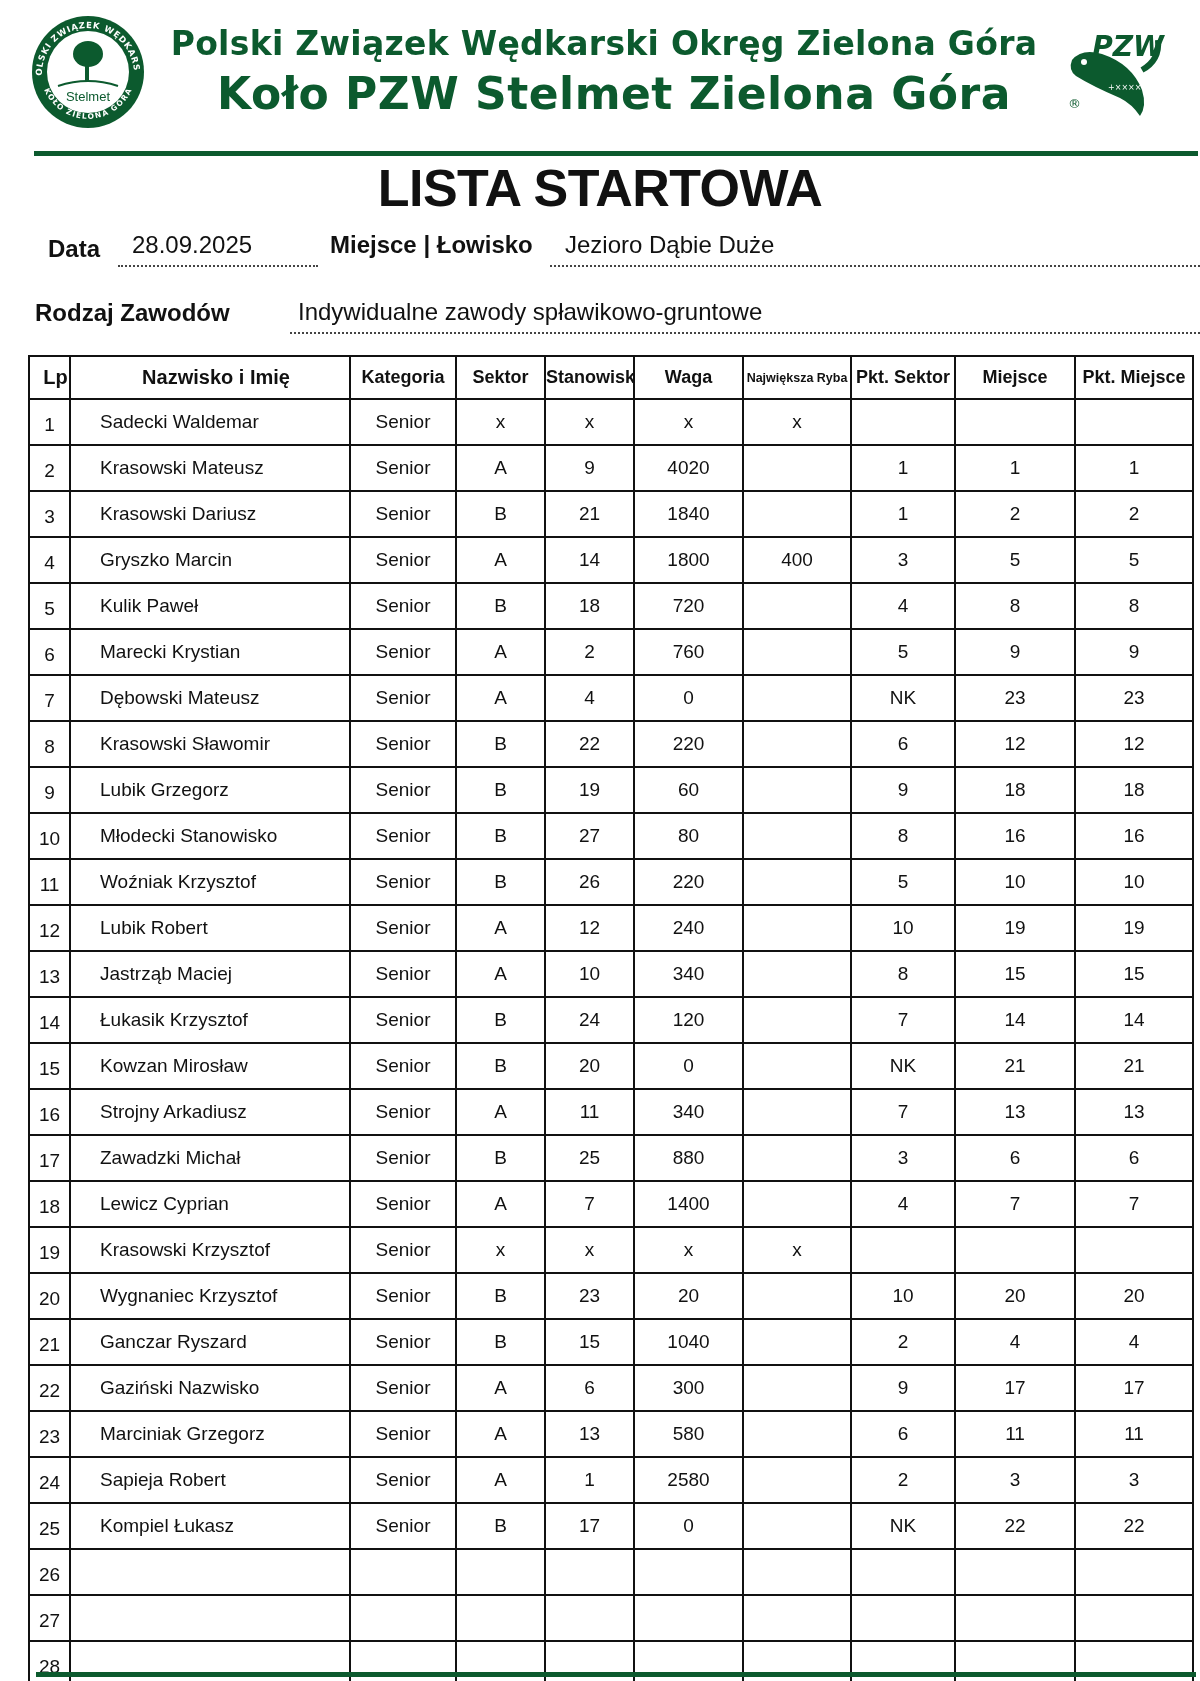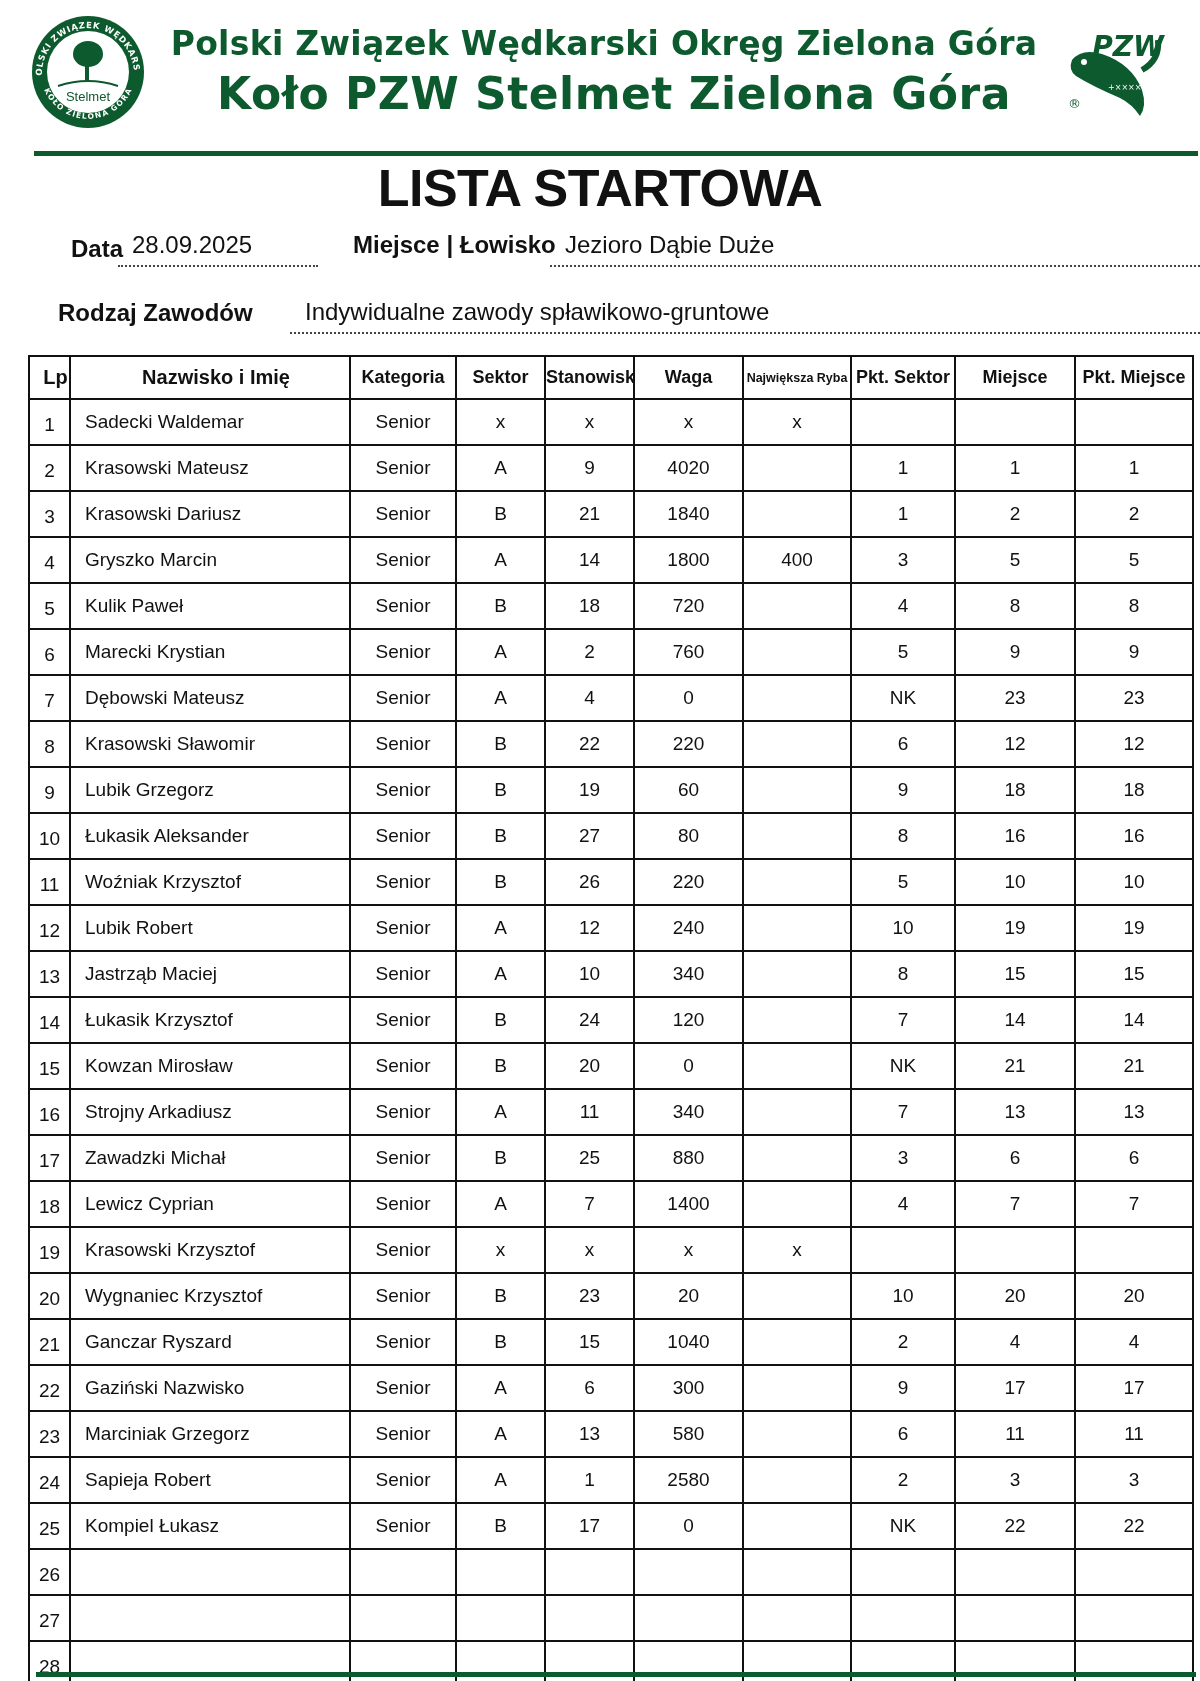--- a/index.html
+++ b/index.html
@@ -5,30 +5,30 @@
   html, body { margin: 0; padding: 0; background: #ffffff; }
   body { width: 1200px; height: 1681px; position: relative; overflow: hidden; font-family: "Liberation Sans", sans-serif; color: #111; }
   .header { position: absolute; left: 0; top: 0; width: 1200px; height: 150px; }
   .logo-left { position: absolute; left: 30px; top: 14px; width: 116px; height: 116px; }
   .logo-right { position: absolute; left: 1062px; top: 20px; width: 110px; height: 100px; }
   .org-line1 { position: absolute; left: 0; width: 1200px; top: 24px; text-align: center; font-family: "DejaVu Sans", sans-serif; font-weight: bold; color: #0c5a2e; font-size: 33px; letter-spacing: 0.3px; padding-left: 4px; }
   .org-line2 { position: absolute; left: 0; width: 1200px; top: 68px; text-align: center; font-family: "DejaVu Sans", sans-serif; font-weight: bold; color: #0c5a2e; font-size: 44px; letter-spacing: 0.5px; padding-left: 14px; }
   .rule-top { position: absolute; left: 34px; top: 151px; width: 1164px; height: 5px; background: #0c5a2e; }
   .rule-bottom { position: absolute; left: 36px; top: 1672px; width: 1160px; height: 5px; background: #0c5a2e; }
   .title { position: absolute; left: 0; width: 1200px; top: 158px; text-align: center; font-weight: bold; font-size: 52px; letter-spacing: -0.5px; }
-  .lbl { position: absolute; font-weight: bold; font-size: 24px; margin-left: 23px; }
+  .lbl { position: absolute; font-weight: bold; font-size: 24px; }
   .val { position: absolute; font-size: 24px; }
   .dots { position: absolute; border-bottom: 2px dotted #444; height: 0; }
   table.grid { position: absolute; left: 28px; top: 355px; width: 1164px; border-collapse: collapse; table-layout: fixed; }
   table.grid td, table.grid th { border: 2.5px solid #111; padding: 0; text-align: center; font-size: 19px; font-weight: normal; overflow: hidden; white-space: nowrap; }
   table.grid th { height: 41px; font-weight: bold; font-size: 18px; }
   table.grid th.big { font-size: 20px; padding-left: 12px; }
   table.grid th.two { font-size: 12.5px; line-height: 14px; white-space: normal; margin-left: 32px; }
   table.grid td { height: 38px; }
-  table.grid td.name { text-align: left; padding-left: 14px; }
+  table.grid td.name { text-align: left; padding-left: 29px; }
   table.grid td.lp { padding-top: 6px; }
 </style>
 </head>
 <body>
 
 <div class="header">
   <svg class="logo-left" viewBox="0 0 116 116">
     <circle cx="58" cy="58" r="56" fill="#0c5a2e"></circle>
     <circle cx="58" cy="58" r="41" fill="#ffffff"></circle>
     <defs>
@@ -66,21 +66,21 @@
 
 <div class="lbl" style="left:48px; top:235px;">Data</div>
 <div class="val" style="left:132px; top:231px;">28.09.2025</div>
 <div class="dots" style="left:118px; top:265px; width:200px;"></div>
 
 <div class="lbl" style="left:330px; top:231px;">Miejsce | Łowisko</div>
 <div class="val" style="left:565px; top:231px;">Jezioro Dąbie Duże</div>
 <div class="dots" style="left:550px; top:265px; width:650px;"></div>
 
 <div class="lbl" style="left:35px; top:299px;">Rodzaj Zawodów</div>
-<div class="val" style="left:305px; top:298px;">Indywidualne zawody spławikowo-gruntowe</div>
+<div class="val" style="left:298px; top:298px;">Indywidualne zawody spławikowo-gruntowe</div>
 <div class="dots" style="left:290px; top:332px; width:910px;"></div>
 
 <table class="grid">
   <colgroup>
     <col style="width:41px">
       <col style="width:280px">
       <col style="width:106px">
       <col style="width:89px">
       <col style="width:89px">
     <col style="width:109px">
@@ -207,21 +207,21 @@
         <td>B</td>
         <td>19</td>
         <td>60</td>
         <td></td>
         <td>9</td>
         <td>18</td>
         <td>18</td>
       </tr>
       <tr>
         <td class="lp">10</td>
-        <td class="name">Łukasik Aleksander</td>
+        <td class="name">Młodecki Stanowisko</td>
         <td>Senior</td>
         <td>B</td>
         <td>27</td>
         <td>80</td>
         <td></td>
         <td>8</td>
         <td>16</td>
         <td>16</td>
       </tr>
       <tr>

